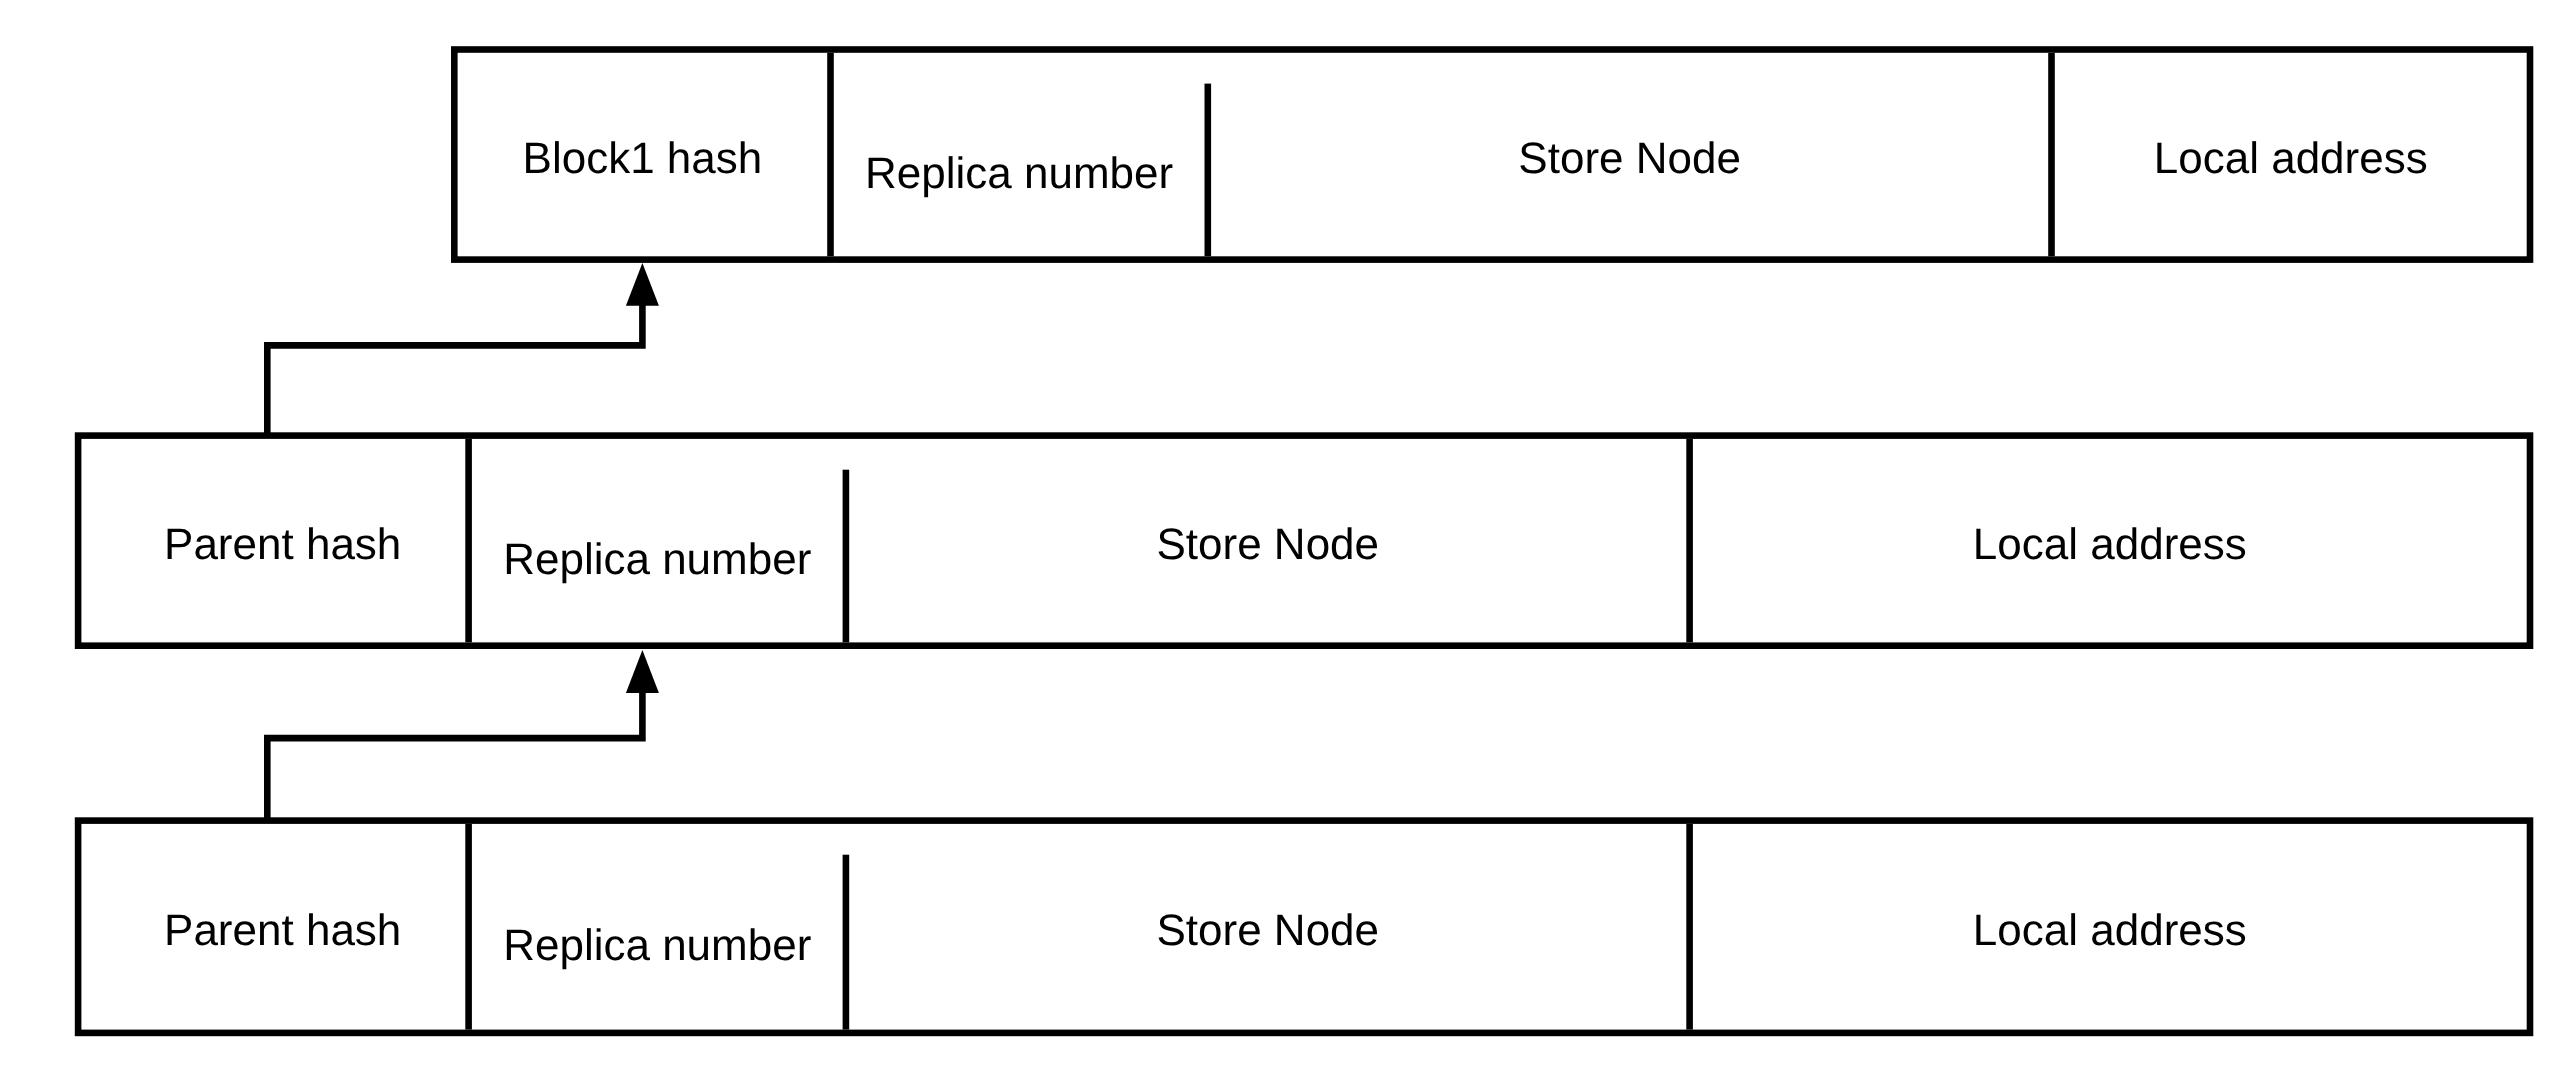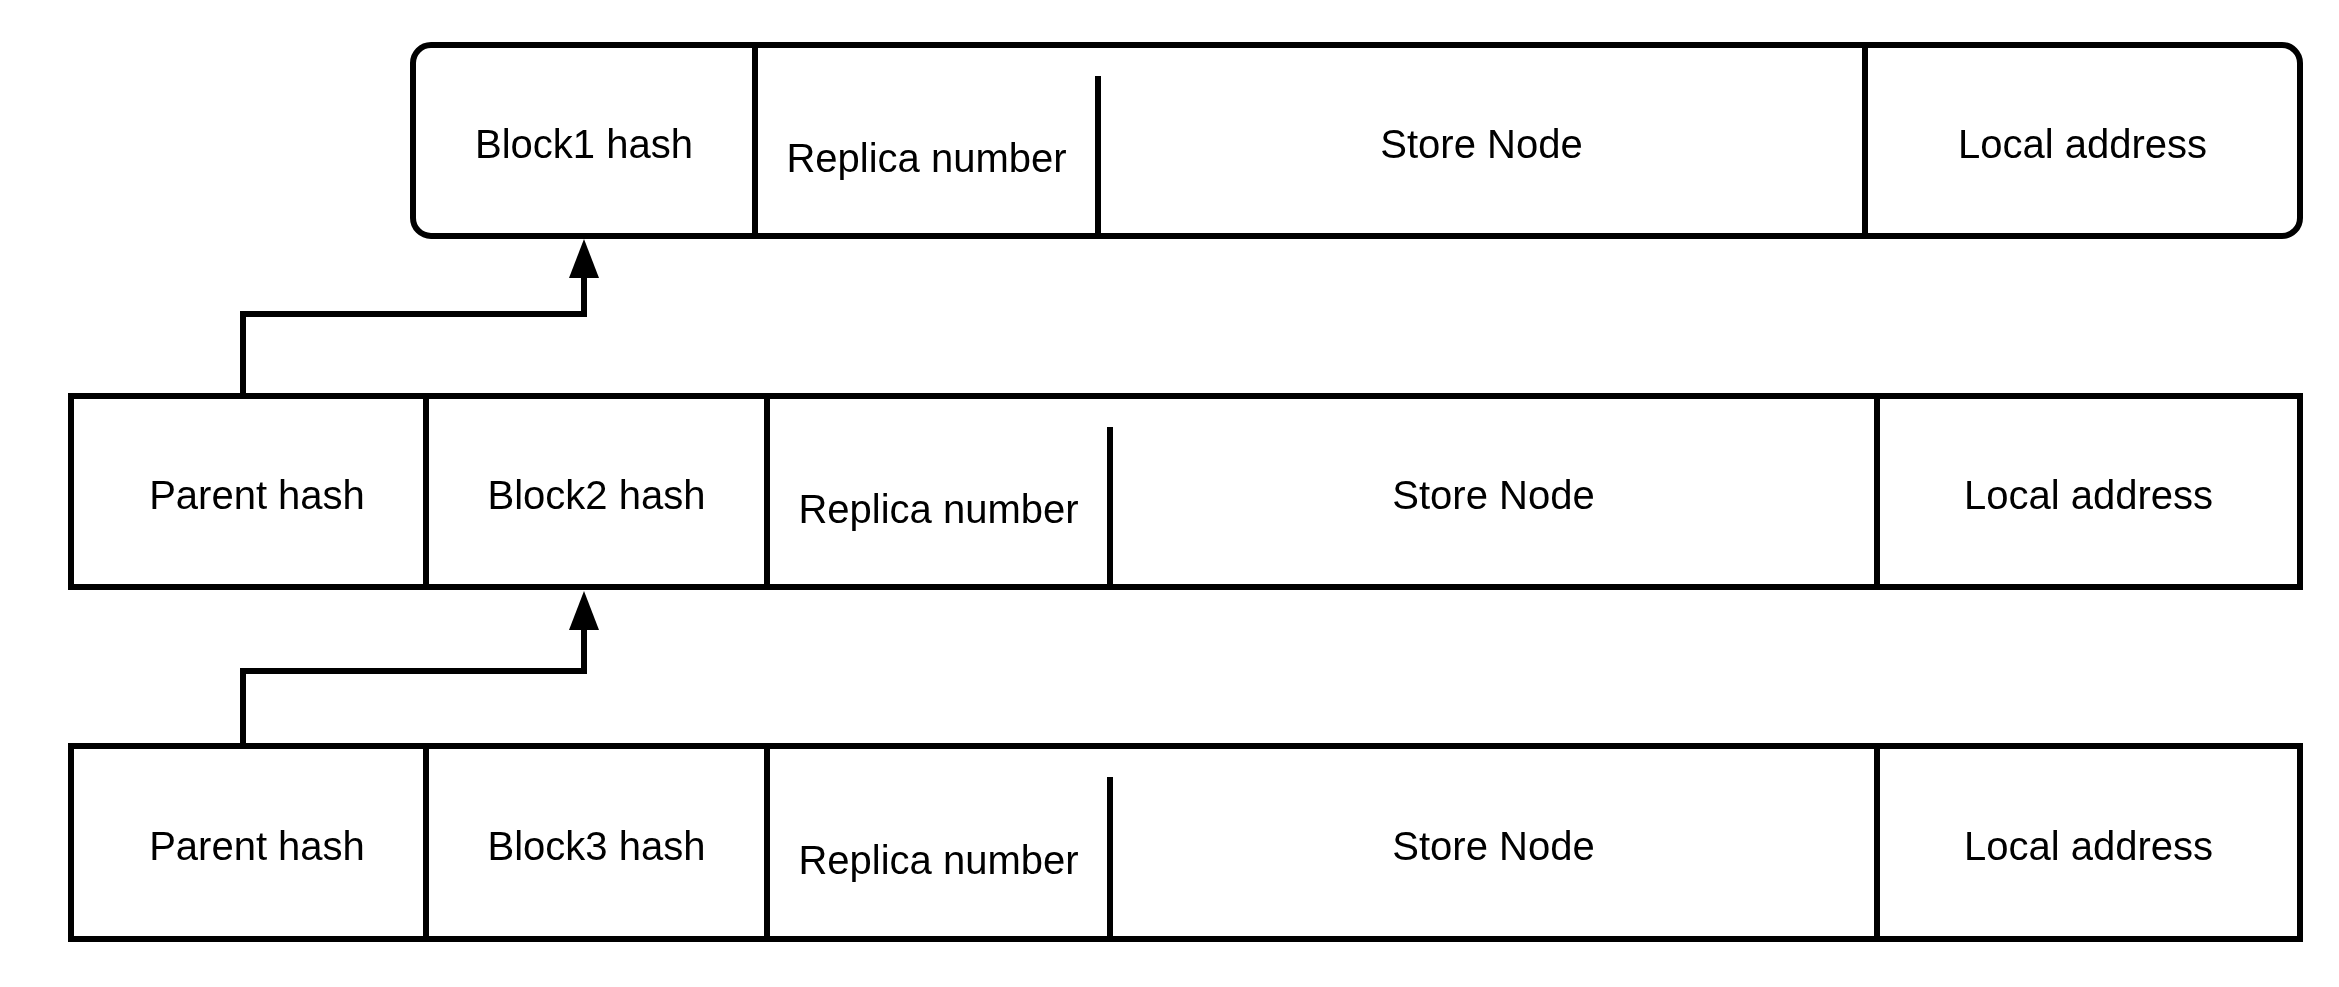--- a/index.html
+++ b/index.html
@@ -17,21 +17,21 @@
     overflow: hidden;
   }
   .block-row {
     position: absolute;
     box-sizing: border-box;
     border: 6px solid #000000;
     display: flex;
     align-items: stretch;
     background: #ffffff;
   }
-  .row1 { left: 410px; top: 42px;  width: 1893px; height: 197px; border-radius: 21px; }
+  .row1 { left: 410px; top: 42px;  width: 1893px; height: 197px; }
   .row2 { left: 68px;  top: 393px; width: 2235px; height: 197px; }
   .row3 { left: 68px;  top: 743px; width: 2235px; height: 199px; }
   .cell {
     box-sizing: border-box;
     border-right: 6px solid #000000;
     display: flex;
     align-items: center;
     justify-content: center;
     font-size: 40px;
     line-height: 1;
@@ -65,29 +65,27 @@
 
   <div class="block-row row1">
     <div class="cell w-hash">Block1 hash</div>
     <div class="cell w-replica">Replica number</div>
     <div class="cell w-store">Store Node</div>
     <div class="cell last">Local address</div>
   </div>
 
   <div class="block-row row2">
     <div class="cell w-parent">Parent hash</div>
-    <div class="cell w-hash">Block2 hash</div>
     <div class="cell w-replica">Replica number</div>
     <div class="cell w-store">Store Node</div>
     <div class="cell last">Local address</div>
   </div>
 
   <div class="block-row row3">
     <div class="cell w-parent">Parent hash</div>
-    <div class="cell w-hash">Block3 hash</div>
     <div class="cell w-replica">Replica number</div>
     <div class="cell w-store">Store Node</div>
     <div class="cell last">Local address</div>
   </div>
 
   <svg class="arrow-layer" width="2339" height="987" viewBox="0 0 2339 987">
     <g>
       <path d="M 243 394 L 243 314 L 584 314 L 584 276" fill="none" stroke="#000000" stroke-width="6" stroke-linejoin="miter"></path>
       <polygon points="584,239 569,278 599,278" fill="#000000"></polygon>
     </g>

